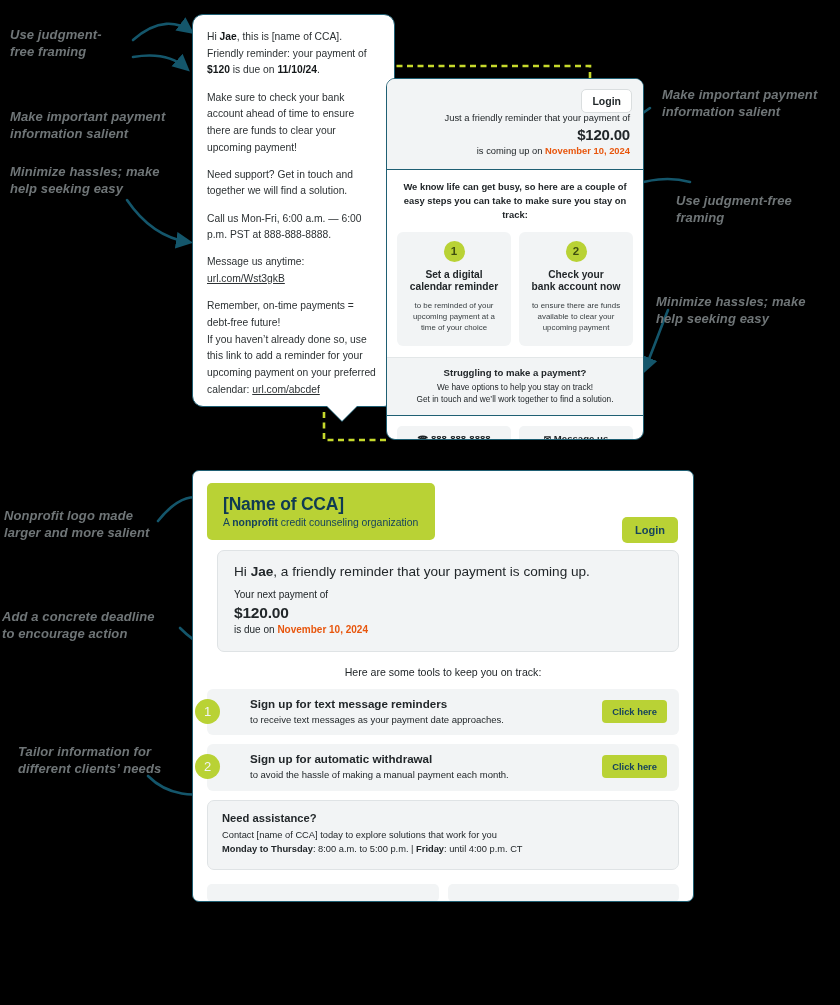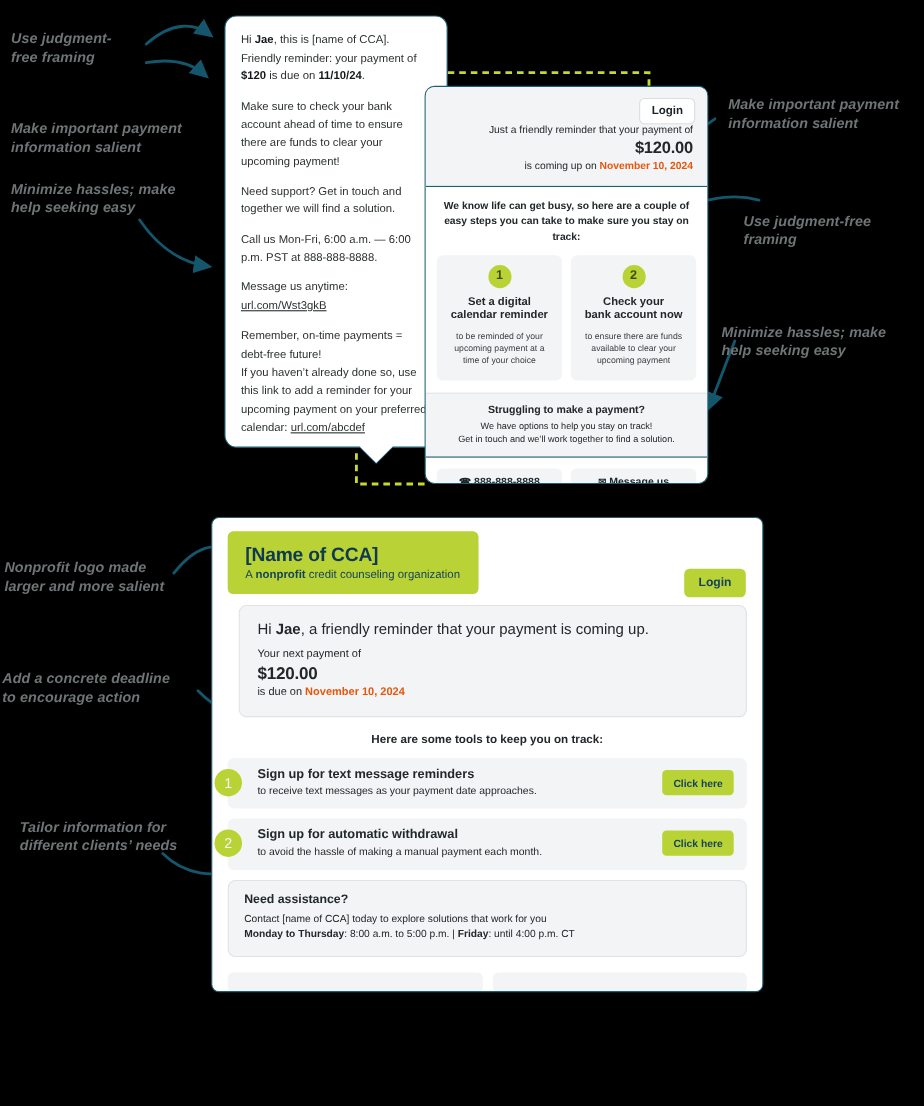--- a/index.html
+++ b/index.html
@@ -24,21 +24,21 @@
     letter-spacing: .1px;
   }
   .anno.right-al { text-align: left; }
   .anno.left-al  { text-align: left; }
 
   svg.deco { position: absolute; left: 0; top: 0; width: 840px; height: 1005px; pointer-events: none; }
 
   
   .sms-bubble {
     position: absolute;
-    left: 204px; top: 14px;
+    left: 192px; top: 14px;
     width: 203px; height: 393px;
     background: #ffffff;
     border: 1.6px solid #1f5f73;
     border-radius: 11px;
     padding: 14px 14px 10px 14px;
     color: #2c3133;
     font-size: 10.3px;
     line-height: 1.62;
   }
   .sms-bubble p { margin-bottom: 10.5px; }
@@ -175,21 +175,21 @@
   }
   .notice-greet { font-size: 13.6px; margin-bottom: 9px; }
   .notice-greet b { font-weight: bold; }
   .notice-small { font-size: 10px; line-height: 1.45; }
   .notice-amount { font-size: 15.5px; font-weight: bold; letter-spacing: -.2px; margin: 1px 0; }
   .notice-due .due-date { color: #e8560d; font-weight: bold; }
 
   .tools-head {
     text-align: center;
     font-size: 10.6px;
-    font-weight: bold;
+    font-weight: normal;
     padding: 14px 0 11px 0;
   }
   .tool-row {
     display: flex;
     align-items: center;
     background: #f2f4f5;
     border-radius: 6px;
     margin: 0 14px 9px 14px;
     padding: 8px 12px 9px 0;
     position: relative;
@@ -199,21 +199,21 @@
     width: 25px; height: 25px;
     border-radius: 50%;
     background: #b9d235;
     color: #f2f4f5;
     font-size: 13px;
     line-height: 25px;
     text-align: center;
     margin-left: -12px;
     flex: 0 0 25px;
   }
-  .tool-body { flex: 1; padding-left: 14px; }
+  .tool-body { flex: 1; padding-left: 30px; }
   .tool-title { font-size: 11.6px; font-weight: bold; margin-bottom: 3px; }
   .tool-desc { font-size: 9.5px; line-height: 1.4; }
   .tool-note { font-size: 9.2px; font-style: italic; margin-top: 2px; }
   .click-btn {
     background: #b9d235;
     color: #16435c;
     border-radius: 4px;
     font-size: 9.4px;
     font-weight: bold;
     padding: 6px 10px;

